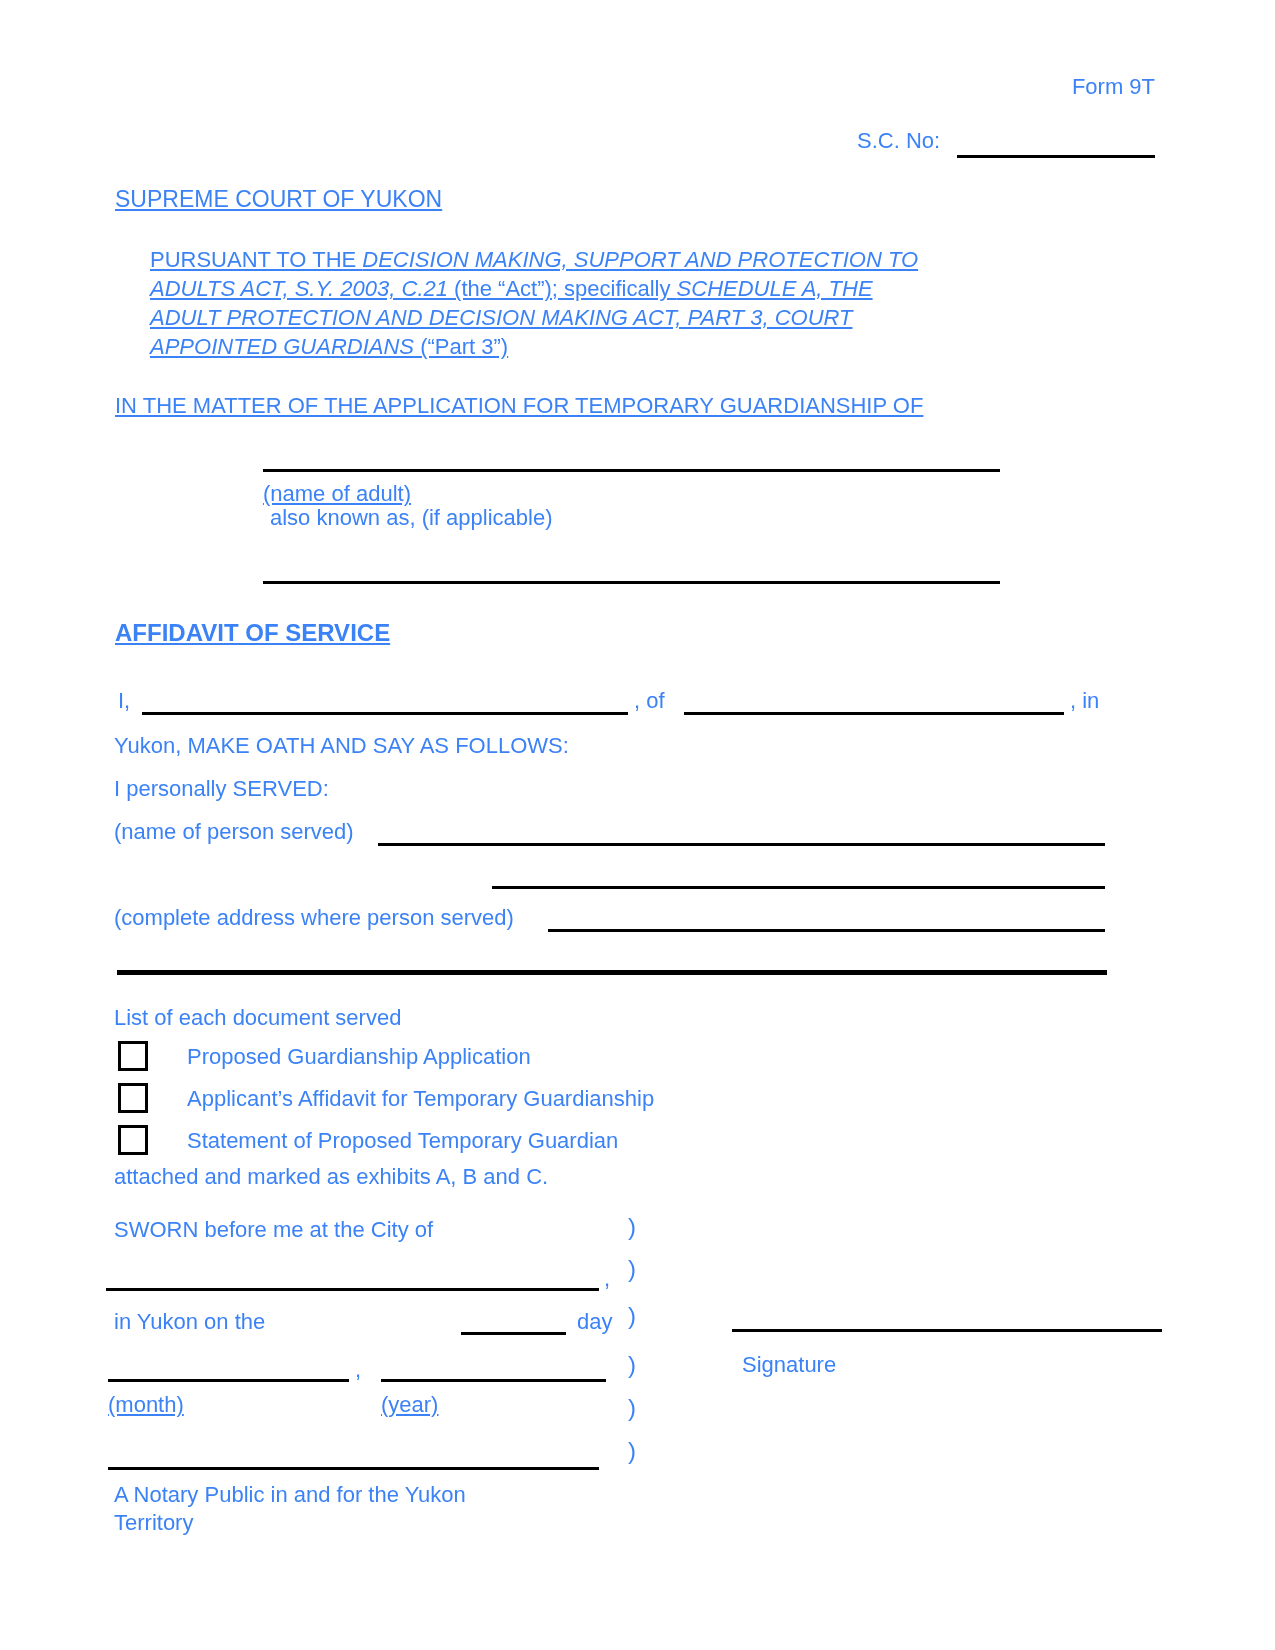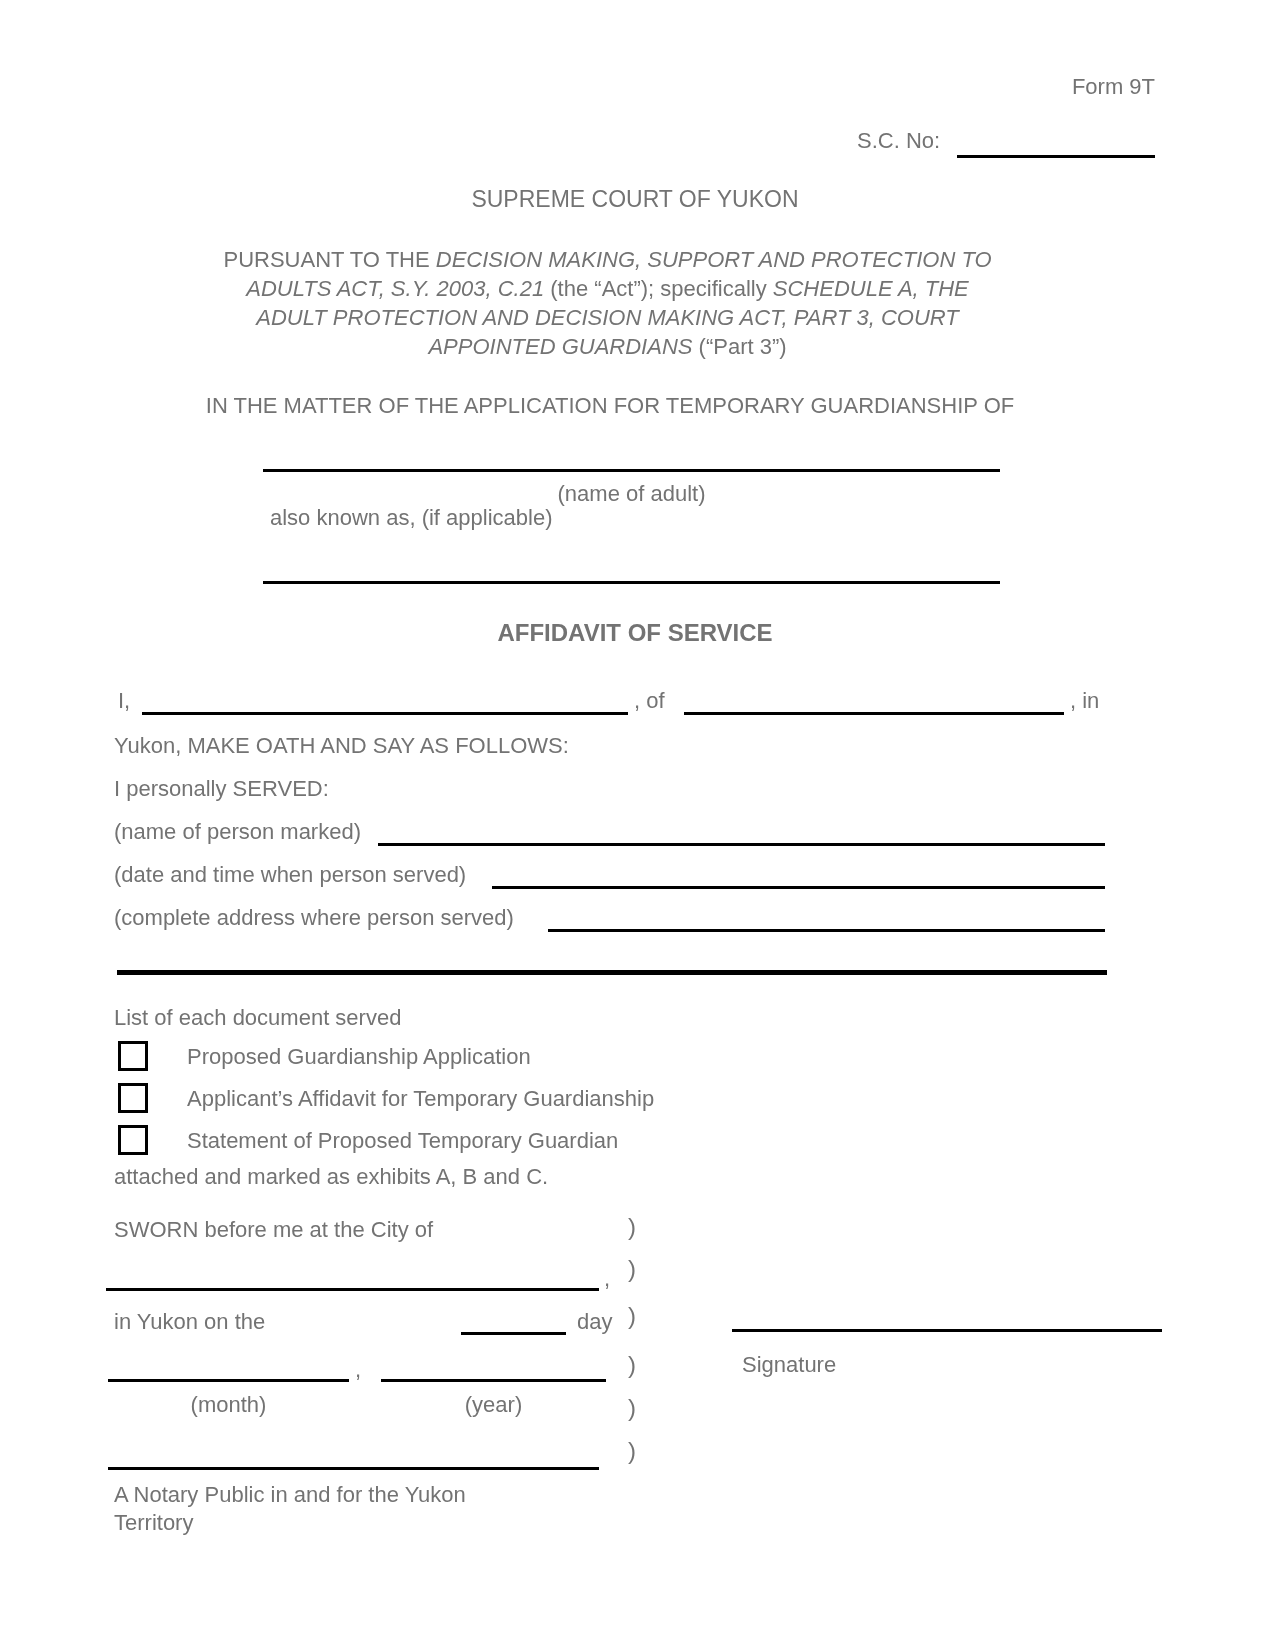--- a/index.html
+++ b/index.html
@@ -1,23 +1,23 @@
 <!DOCTYPE html>
 <html><head>
 <meta charset="utf-8">
 <style>
   html,body{margin:0;padding:0;background:#888;}
   .page{
     position:relative;width:1275px;height:1650px;margin:0 auto;
-    background:#ffffff;color:#737373;
+    background:#ffffff;color:#3b82f6;
     font-family:"Liberation Sans","DejaVu Sans",sans-serif;
     font-size:22px;line-height:26px;overflow:hidden;
   }
   .abs{position:absolute;}
-  .center{text-align:center;}
+  .center{text-align:left;text-decoration:underline;}
   .right{text-align:right;}
   .b{font-weight:bold;}
   .it{font-style:italic;}
   .rule{position:absolute;height:0;border-top:3px solid #000;}
   .rule.thick{border-top-width:5px;}
   .cbx{position:absolute;width:24px;height:24px;border:3px solid #000;background:#fff;}
   .paren{font-size:24px;}
   .pursuant div{white-space:nowrap;}
 </style>
 </head>
@@ -50,24 +50,23 @@
 
   <div class="abs" style="left:118px;top:688px;">I,</div>
   <div class="rule" style="left:142px;top:712px;width:486px;"></div>
   <div class="abs" style="left:634px;top:688px;">, of</div>
   <div class="rule" style="left:684px;top:712px;width:380px;"></div>
   <div class="abs" style="left:1070px;top:688px;">, in</div>
 
   <div class="abs" style="left:114px;top:733px;">Yukon, MAKE OATH AND SAY AS FOLLOWS:</div>
   <div class="abs" style="left:114px;top:776px;">I personally SERVED:</div>
 
-  <div class="abs" style="left:114px;top:819px;">(name of person marked)</div>
+  <div class="abs" style="left:114px;top:819px;">(name of person served)</div>
   <div class="rule" style="left:378px;top:843px;width:727px;"></div>
 
-  <div class="abs" style="left:114px;top:862px;">(date and time when person served)</div>
   <div class="rule" style="left:492px;top:886px;width:613px;"></div>
 
   <div class="abs" style="left:114px;top:905px;">(complete address where person served)</div>
   <div class="rule" style="left:548px;top:929px;width:557px;"></div>
 
   <div class="rule thick" style="left:117px;top:970px;width:990px;"></div>
 
   <div class="abs" style="left:114px;top:993px;margin-top:12px;">List of each document served</div>
 
   <div class="cbx" style="left:118px;top:1041px;"></div>

